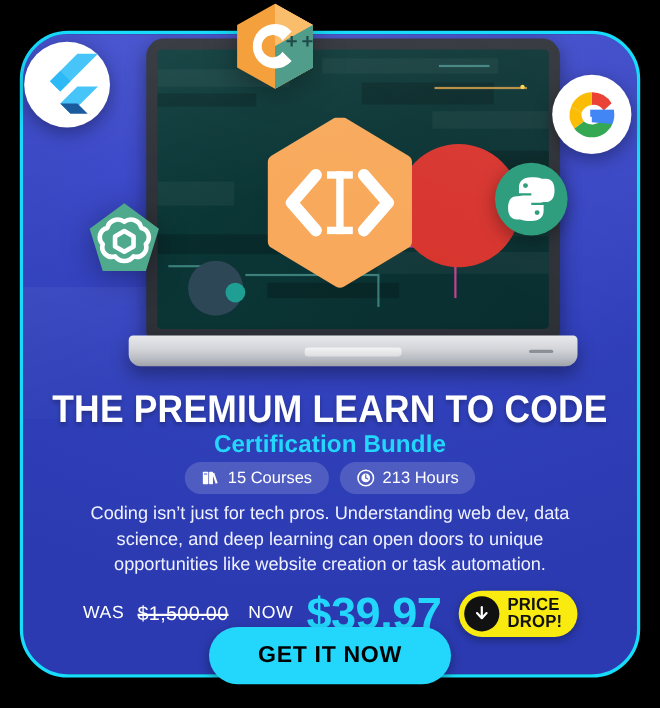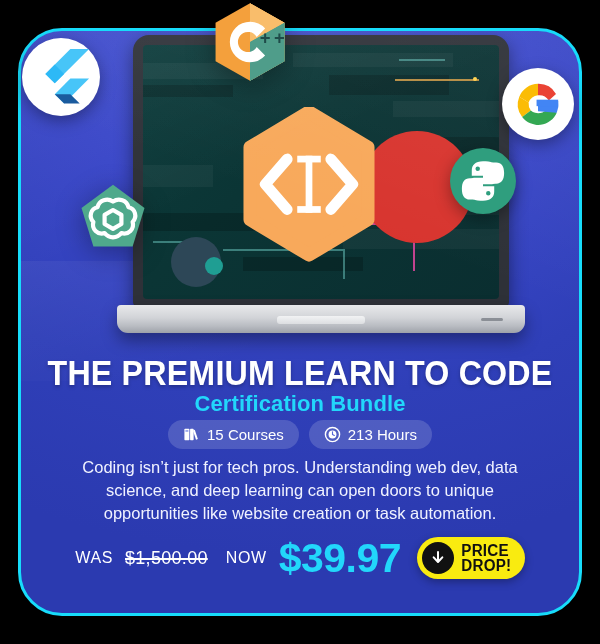--- a/index.html
+++ b/index.html
@@ -504,14 +504,15 @@
       <g fill="none" stroke="#ffffff" stroke-width="6" stroke-linejoin="round" stroke-linecap="round">
         <path d="M50 28 C58 22 70 26 72 36 C82 38 85 50 78 57
                  C81 67 72 76 62 73 C56 81 44 81 38 73
                  C28 76 19 67 22 57 C15 50 18 38 28 36
                  C30 26 42 22 50 28 Z"></path>
         <path d="M50 40 L62 47 L62 60 L50 67 L38 60 L38 47 Z"></path>
       </g>
     </svg>
   </div>
 
+  <button class="cta">GET IT NOW</button>
 
 </div>
 
 </body></html>

